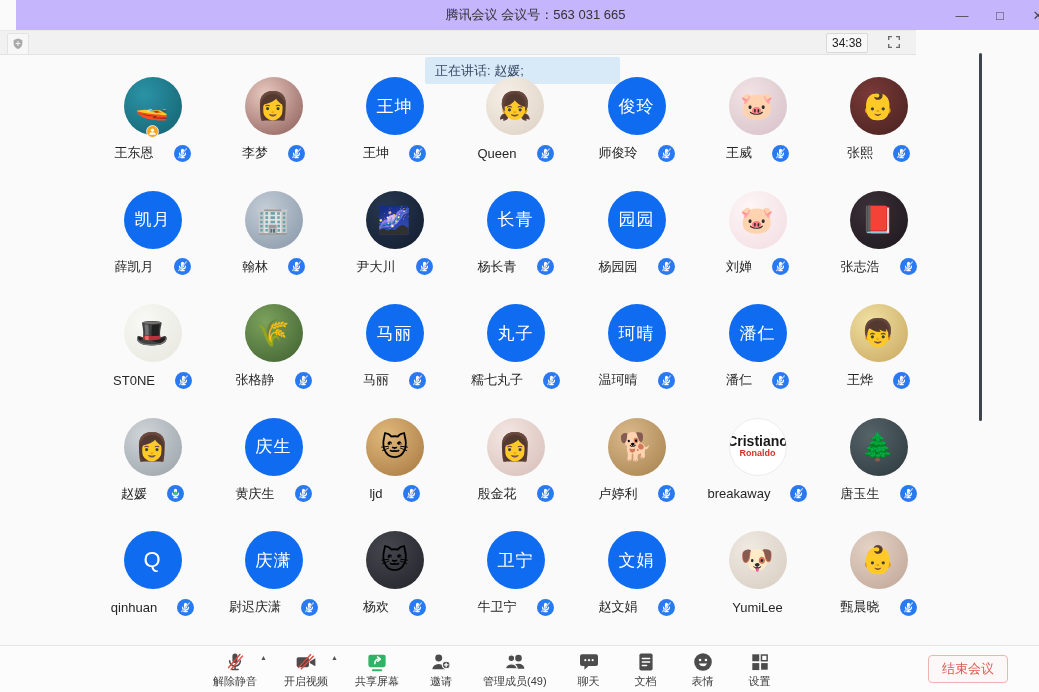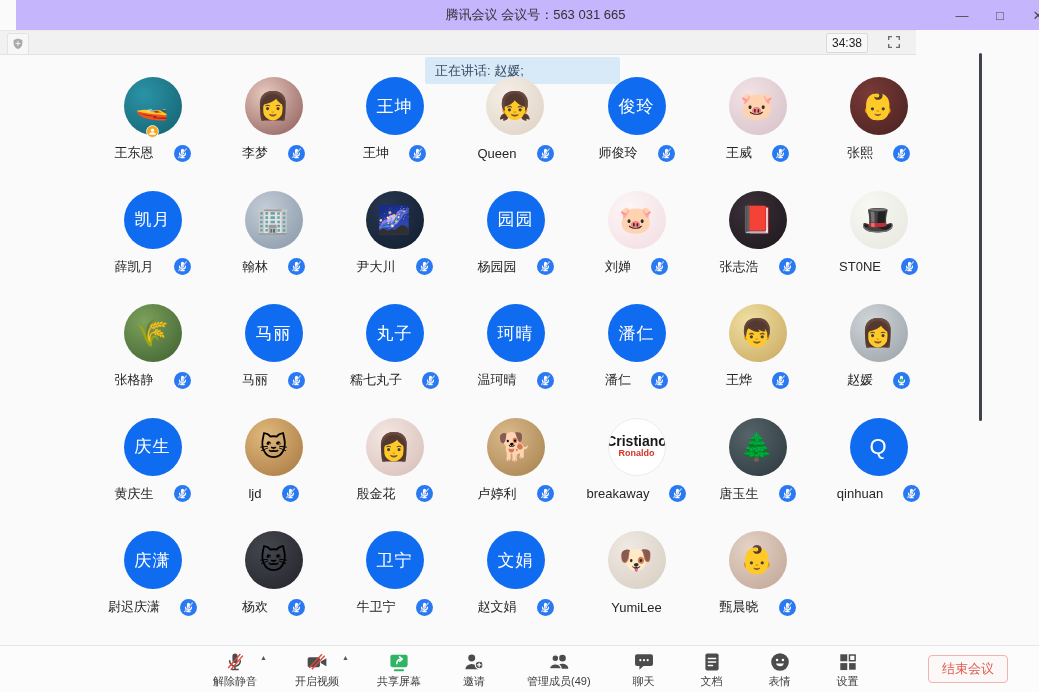--- a/index.html
+++ b/index.html
@@ -31,21 +31,21 @@
   .cap1{font-size:14px;font-weight:bold;color:#1a1a1a;}
   .cap2{font-size:9px;font-weight:bold;color:#d0332c;}
   .host-badge{position:absolute;left:50%;bottom:-3px;transform:translateX(-54%);width:13px;height:13px;display:block;}
   .host-badge svg{width:13px;height:13px;display:block;}
   .name-row{margin-top:9px;display:flex;align-items:center;gap:20px;height:18px;}
   .pname{font-size:13px;color:#262626;white-space:nowrap;}
   .mic{width:17px;height:17px;display:block;}
   .mic svg{width:17px;height:17px;display:block;}
   .toolbar{position:absolute;bottom:0;left:0;width:1039px;height:47px;background:#fcfcfc;
     border-top:1px solid #e6e6e6;box-sizing:border-box;}
-  .tb-items{position:absolute;left:213px;top:0;height:47px;display:flex;align-items:center;gap:38px;}
+  .tb-items{position:absolute;left:213px;top:0;height:47px;display:flex;align-items:center;gap:27px;}
   .tb-item{position:relative;display:flex;flex-direction:column;align-items:center;min-width:30px;cursor:default;}
   .tb-icon{width:22px;height:22px;}
   .tb-icon svg{width:22px;height:22px;display:block;}
   .tb-label{font-size:11px;color:#3c3c3c;margin-top:1px;white-space:nowrap;}
   .caret{position:absolute;top:3px;right:-10px;font-size:7px;color:#555;}
   .end-btn{position:absolute;right:31px;top:9px;padding:4px 13px;font-size:13px;color:#df5a52;
     background:#fdf8f8;border:1px solid #efb4af;border-radius:4px;cursor:default;}
   .svg-flat svg{display:block;}
 </style>
 </head>
@@ -280,20 +280,40 @@
                 <line x1="12" y1="15.7" x2="12" y2="17.5"></line>
                 <line x1="9.5" y1="17.8" x2="14.5" y2="17.8"></line>
               </g>
               <line x1="6.6" y1="17.6" x2="17.4" y2="5.4" stroke="#c3cfe4" stroke-width="1.8" stroke-linecap="round"></line>
             </svg>
           </span>
         </div>
       </div>
       <div class="tile">
         <div class="avatar-wrap">
+          <div class="avatar av-text" style="font-size: 17px;">长青</div>
+        </div>
+        <div class="name-row">
+          <span class="pname">杨长青</span>
+          <span class="mic">
+            <svg viewBox="0 0 24 24">
+              <circle cx="12" cy="12" r="12" fill="#2979f2"></circle>
+              <rect x="9.8" y="5.4" width="4.4" height="8.2" rx="2.2" fill="#fff"></rect>
+              <g stroke="#fff" stroke-width="1.6" fill="none" stroke-linecap="round">
+                <path d="M7.7 11.4a4.3 4.3 0 0 0 8.6 0"></path>
+                <line x1="12" y1="15.7" x2="12" y2="17.5"></line>
+                <line x1="9.5" y1="17.8" x2="14.5" y2="17.8"></line>
+              </g>
+              <line x1="6.6" y1="17.6" x2="17.4" y2="5.4" stroke="#c3cfe4" stroke-width="1.8" stroke-linecap="round"></line>
+            </svg>
+          </span>
+        </div>
+      </div>
+      <div class="tile">
+        <div class="avatar-wrap">
           <div class="avatar av-text" style="font-size: 17px;">园园</div>
         </div>
         <div class="name-row">
           <span class="pname">杨园园</span>
           <span class="mic">
             <svg viewBox="0 0 24 24">
               <circle cx="12" cy="12" r="12" fill="#2979f2"></circle>
               <rect x="9.8" y="5.4" width="4.4" height="8.2" rx="2.2" fill="#fff"></rect>
               <g stroke="#fff" stroke-width="1.6" fill="none" stroke-linecap="round">
                 <path d="M7.7 11.4a4.3 4.3 0 0 0 8.6 0"></path>

